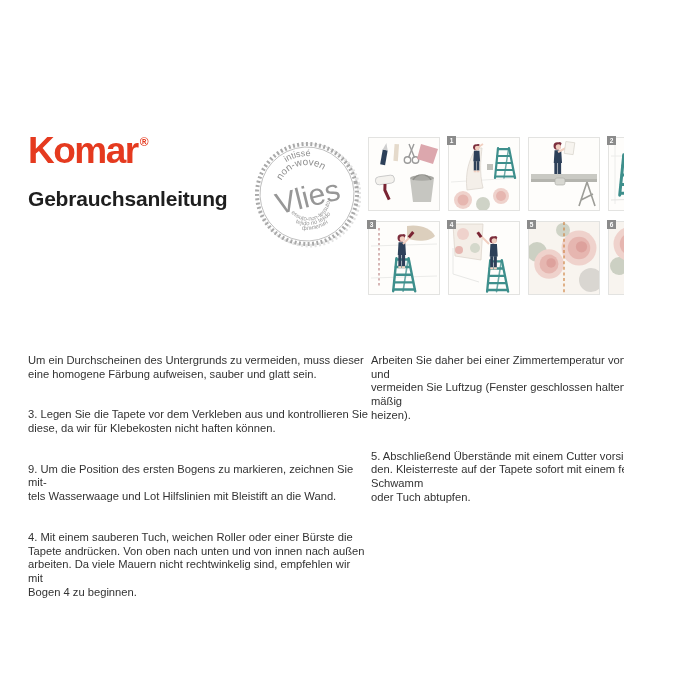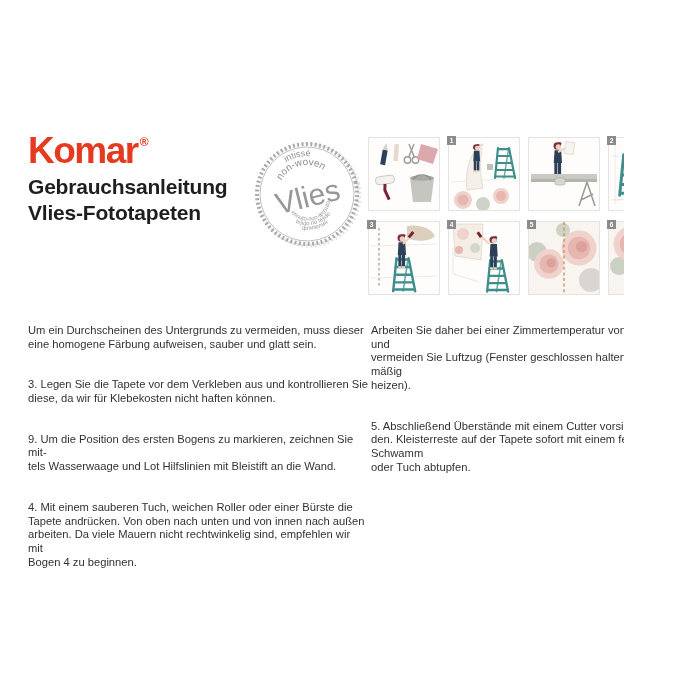--- a/index.html
+++ b/index.html
@@ -5,39 +5,39 @@
   html,body{margin:0;padding:0;background:#fff;}
   .page{position:relative;width:624px;height:700px;background:#ffffff;overflow:hidden;
         font-family:"Liberation Sans",sans-serif;color:#323232;}
 
   
   .logo{position:absolute;left:28px;top:132px;color:#e53a1f;font-weight:bold;
         font-size:37px;letter-spacing:-1.5px;line-height:38px;}
   .logo .rmark{font-size:12px;font-weight:bold;position:relative;top:-17px;left:2px;letter-spacing:0;}
 
   
-  .heading{position:absolute;left:28px;top:174px;font-size:21px;font-weight:bold;
+  .heading{position:absolute;left:28px;top:186px;font-size:21px;font-weight:bold;
            color:#1e1e1e;line-height:26px;letter-spacing:-0.2px;}
   .heading span{display:block;}
 
   
   .stamp{position:absolute;left:251px;top:138px;width:110px;height:110px;}
 
   
   .gallery{position:absolute;left:368px;top:137px;display:grid;
            grid-template-columns:repeat(4,72px);grid-auto-rows:74px;column-gap:8px;row-gap:10px;}
   .panel{position:relative;width:72px;height:74px;box-sizing:border-box;
          border:1px solid #e3e3e1;background:#fefdfb;}
   .panel svg{display:block;width:70px;height:72px;}
   .badge{position:absolute;top:-2px;left:-2px;width:9px;height:9px;background:#8b8b8b;
          color:#fff;font-size:6.5px;line-height:9px;text-align:center;font-weight:bold;z-index:2;}
   .badge:empty{display:none;}
 
   
-  .col{position:absolute;top:310px;font-size:11.2px;line-height:13.8px;white-space:pre-line;}
+  .col{position:absolute;top:340px;font-size:11.2px;line-height:13.8px;white-space:pre-line;}
   .col-left{left:28px;width:340px;}
   .col-right{left:371px;width:330px;}
   .col p{margin:0 0 13px 0;}
 </style>
 </head>
 <body>
 
 <div class="page">
 
   <svg width="0" height="0" style="position:absolute">
@@ -69,21 +69,20 @@
       </g>
     </defs>
   </svg>
 
   <div class="logo">
     <span>Komar</span><span class="rmark">®</span>
   </div>
 
   <div class="heading">
     <span>Gebrauchsanleitung</span>
-    <span>Vlies-Fototapeten</span>
   </div>
 
   <div class="stamp">
     <svg viewBox="0 0 110 110">
       <g transform="translate(56,56) rotate(-14)">
         <circle r="50" fill="none" stroke="#e3e3e3" stroke-width="4" stroke-dasharray="2 2.4" transform="translate(2,2)"></circle>
         <circle r="50" fill="#ffffff" stroke="#a9a9a9" stroke-width="4" stroke-dasharray="2 2.4"></circle>
         <circle r="47" fill="#ffffff" stroke="#b5b5b5" stroke-width="0.8"></circle>
         <defs>
           <path id="arcT1" d="M -38 0 A 38 38 0 0 1 38 0"></path>

